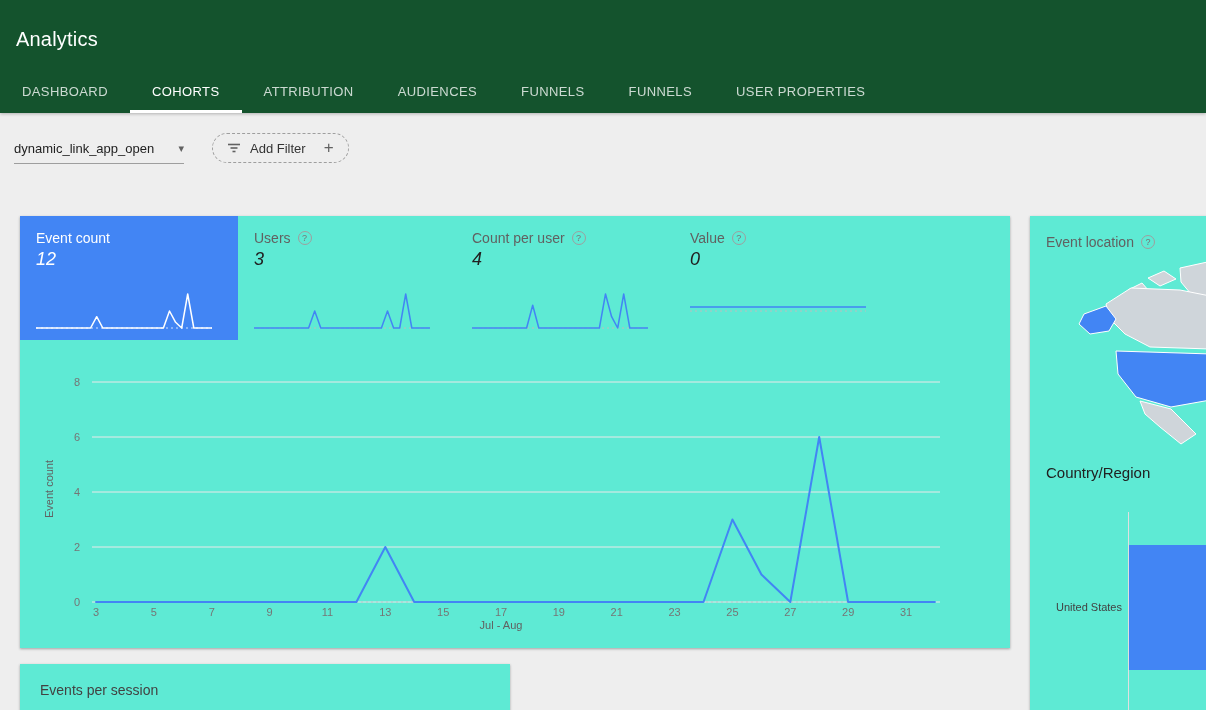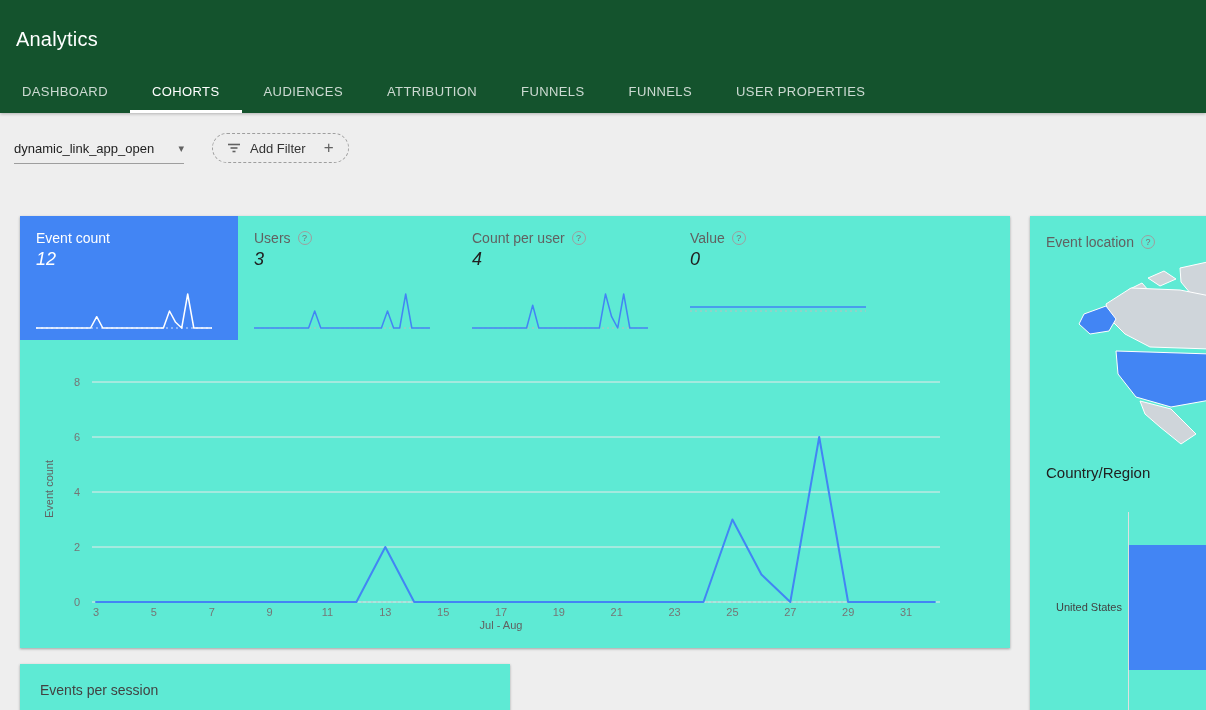--- a/index.html
+++ b/index.html
@@ -111,22 +111,22 @@
   .session-title { padding:18px 20px; font-size:14px; color:#424242; }
 </style>
 </head>
 <body>
 
 <div class="header">
   <div class="app-title">Analytics</div>
   <div class="tabs">
     <div class="tab">DASHBOARD</div>
     <div class="tab active">COHORTS</div>
+    <div class="tab">ATTRIBUTION</div>
     <div class="tab">AUDIENCES</div>
-    <div class="tab">ATTRIBUTION</div>
     <div class="tab">FUNNELS</div>
     <div class="tab">FUNNELS</div>
     <div class="tab">USER PROPERTIES</div>
   </div>
 </div>
 
 <div class="filter-bar">
   <div class="event-select">
     <span>dynamic_link_app_open</span>
     <span class="caret">▾</span>

